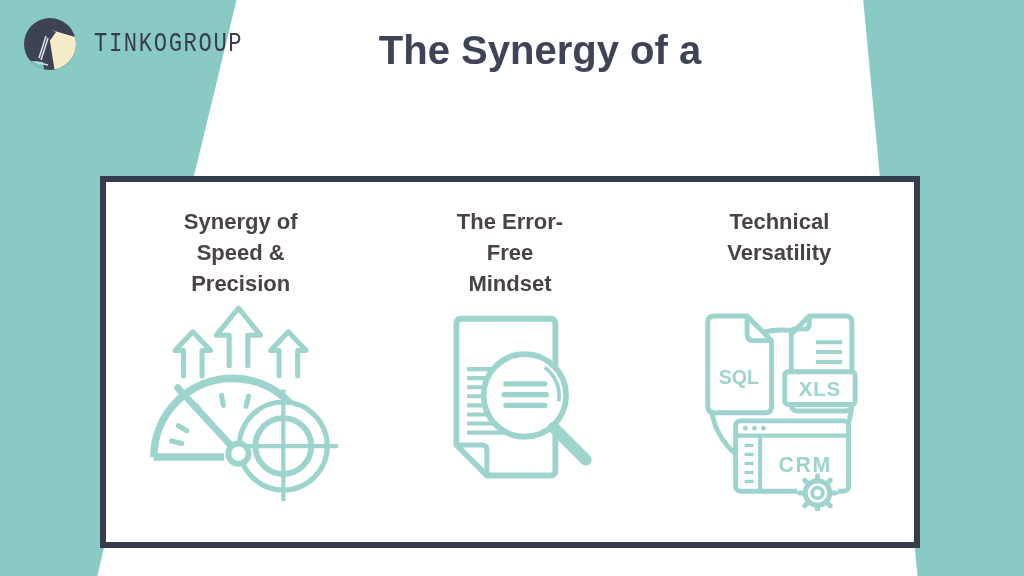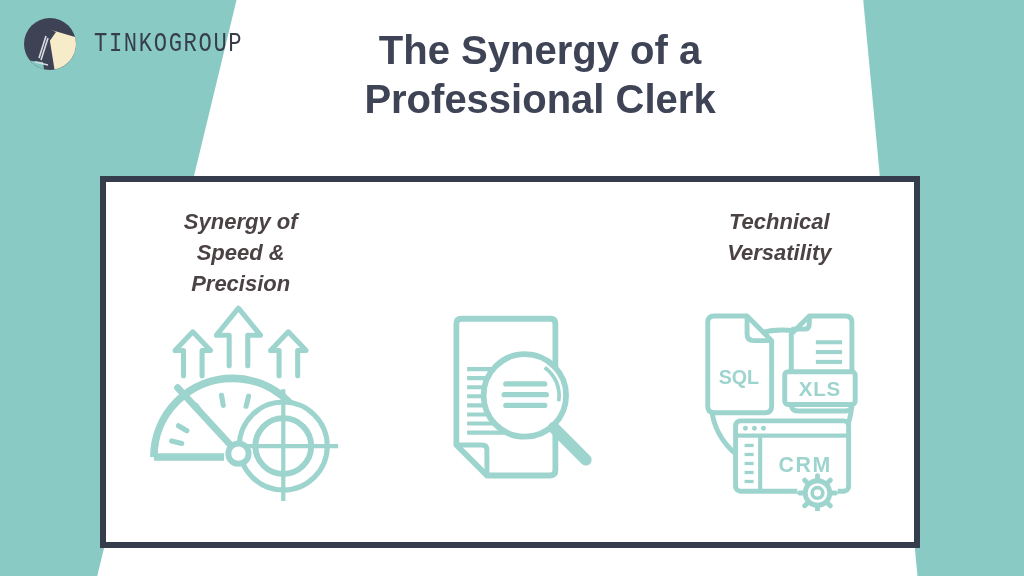--- a/index.html
+++ b/index.html
@@ -28,21 +28,20 @@
   
   .card{
     position:absolute;left:100px;top:176px;width:820px;height:372px;
     box-sizing:border-box;border:6px solid #353c4c;background:#ffffff;
   }
   .cols{display:flex;height:100%;}
   .col{flex:1;position:relative;text-align:center;padding-top:24px;}
   .heading{
     font-size:22px;line-height:31px;font-weight:700;color:#4b4244;
     white-space:pre-line;
-    font-style:italic;
   }
   .icon-wrap{
     position:absolute;top:116px;left:50%;transform:translateX(-50%);
   }
   .icon-stroke{stroke:#9ed4ce;fill:none;stroke-linejoin:round;}
   .icon-text{fill:#9ed4ce;font-family:"Liberation Sans",sans-serif;font-weight:700;}
 </style>
 </head>
 <body>
 
@@ -54,21 +53,20 @@
     <path d="M26,13 L53,21 A26,26 0 0 1 32.5,53.6 Z" fill="#f7ecca"></path>
     <path d="M8,44.7 A26,26 0 0 0 22,53.3 L21,46 Z" fill="#7fc6bf"></path>
     <path d="M18,8 L34,16 L27,26 L14,17 Z" fill="#3e4255"></path>
     <path d="M24,20 L17,42 M26,22 L19,44 M13,46 L26,49" stroke="#d8dbe3" stroke-width="1.6" fill="none"></path>
   </svg>
   <div class="brand-name">TINKOGROUP</div>
 </div>
 
 <div class="title">
   <div>The Synergy of a</div>
-  <div>Professional Clerk</div>
 </div>
 
 <div class="card">
   <div class="cols">
 
     <div class="col">
       <div class="heading">Synergy of
 Speed &amp;
 Precision</div>
       <div class="icon-wrap">
@@ -91,20 +89,23 @@
           <path class="icon-stroke" stroke-width="8" stroke-linecap="round" d="M112,184 L40,106"></path>
           <circle cx="165" cy="175" r="52" fill="#fff" stroke="#9ed4ce" stroke-width="6"></circle>
           <circle cx="165" cy="175" r="33" fill="none" stroke="#9ed4ce" stroke-width="7"></circle>
           <path class="icon-stroke" stroke-width="5" d="M165,108 V242 M112,175 H230"></path>
           <circle cx="112" cy="184" r="12" fill="#fff" stroke="#9ed4ce" stroke-width="7"></circle>
         </svg>
       </div>
     </div>
 
     <div class="col">
+      <div class="heading">The Error-
+Free
+Mindset</div>
       <div class="icon-wrap">
         <svg width="165" height="190" viewBox="0 0 200 230">
           <path d="M41,25 H149 Q155,25 155,31 V209 Q155,215 149,215 H72 L35,178 V31 Q35,25 41,25 Z" fill="#fff" stroke="#9ed4ce" stroke-width="7" stroke-linejoin="round"></path>
           <path class="icon-stroke" stroke-width="6" d="M35,178 H66 Q72,178 72,184 V215"></path>
           <g class="icon-stroke" stroke-width="5">
             <path d="M48,86 H108"></path>
               <path d="M48,97 H110"></path>
               <path d="M48,108 H106"></path>
             <path d="M48,119 H110"></path>
               <path d="M48,130 H106"></path>

